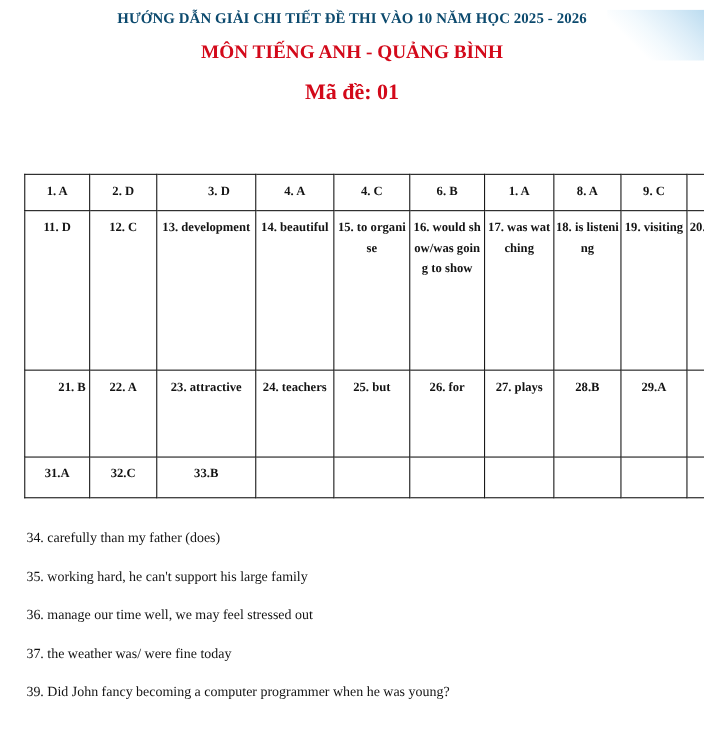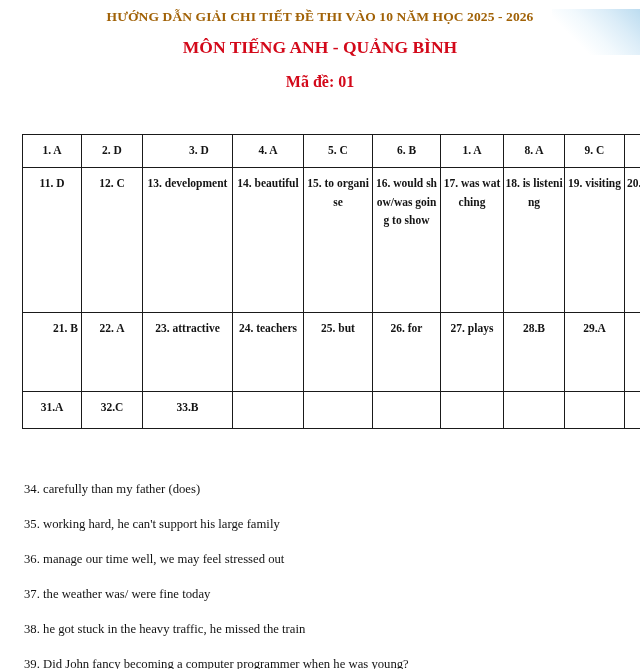--- a/index.html
+++ b/index.html
@@ -33,47 +33,47 @@
     height: 669px;
     box-sizing: border-box;
   }
 
   
   .heading-main {
     text-align: center;
     font-weight: bold;
     font-size: 13.5px;
     letter-spacing: 0.1px;
-    color: #a16207;
+    color: #0c4a6e;
     margin: 9px 0 0 0;
     padding: 0 30px;
     line-height: 1.2;
   }
   .heading-sub {
     text-align: center;
     font-weight: bold;
     font-size: 17.5px;
     color: #d3091a;
     margin: 12px 0 0 0;
     line-height: 1.2;
   }
   .heading-code {
     text-align: center;
     font-weight: bold;
-    font-size: 16px;
+    font-size: 20px;
     color: #d3091a;
     margin: 14px 0 0 0;
     line-height: 1.2;
   }
 
   
   .table-wrap {
     position: absolute;
     left: 22px;
-    top: 125px;
+    top: 149px;
     width: 604px;
   }
   table.answers {
     border-collapse: collapse;
     table-layout: fixed;
     width: 604px;
   }
   table.answers td {
     border: 1.3px solid #1a1a1a;
     vertical-align: top;
@@ -121,21 +121,21 @@
   <div class="heading-code">Mã đề: 01</div>
 
   <div class="table-wrap">
     <table class="answers">
       <tbody>
           <tr class="row-short">
             <td style="width: 56px;">1. A</td>
             <td style="width: 58px;">2. D</td>
             <td style="width: 64px; padding-left: 24px;">3. D</td>
             <td style="width: 68px;">4. A</td>
-            <td style="width: 66px;">5. C</td>
+            <td style="width: 66px;">4. C</td>
             <td style="width: 65px;">6. B</td>
             <td style="width: 60px;">1. A</td>
             <td style="width: 58px;">8. A</td>
             <td style="width: 57px;">9. C</td>
             <td style="width: 52px;">10. B</td>
           </tr>
           <tr class="row-tall">
             <td style="width: 56px;">11. D</td>
             <td style="width: 58px;">12. C</td>
             <td style="width: 64px;">13. development</td>
@@ -173,17 +173,16 @@
           </tr>
         </tbody>
     </table>
   </div>
 
   <div class="sentences">
       <div class="sentence">34. carefully than my father (does)</div>
       <div class="sentence">35. working hard, he can't support his large family</div>
       <div class="sentence">36. manage our time well, we may feel stressed out</div>
       <div class="sentence">37. the weather was/ were fine today</div>
-      <div class="sentence">38. he got stuck in the heavy traffic, he missed the train</div>
       <div class="sentence">39. Did John fancy becoming a computer programmer when he was young?</div>
     </div>
 
 </div>
 
 </body></html>

